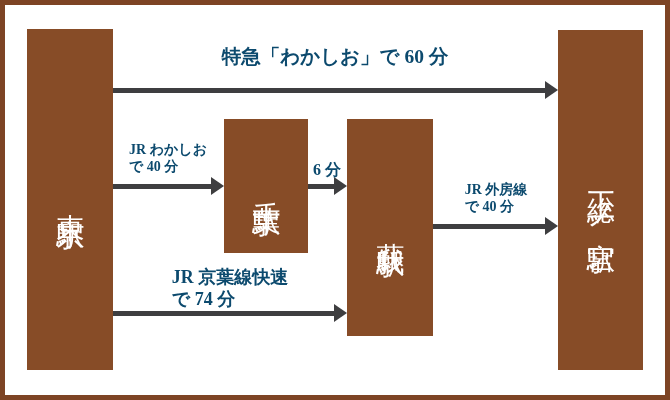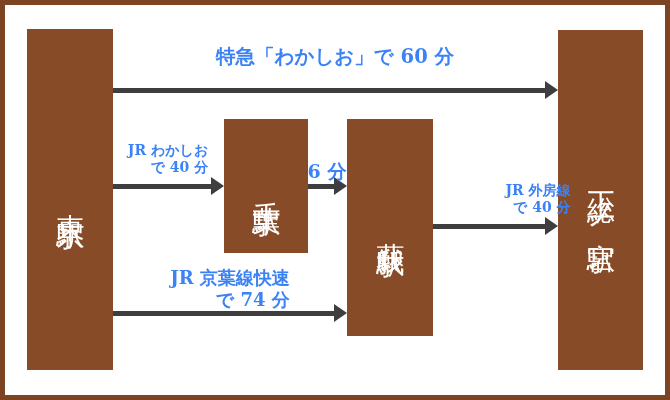--- a/index.html
+++ b/index.html
@@ -60,30 +60,31 @@
   }
   #arrow-wakashio   { left: 113px; top: 81px;  width: 445px; }
   #arrow-sobu       { left: 113px; top: 177px; width: 111px; }
   #arrow-chiba-soga { left: 308px; top: 177px; width: 39px;  }
   #arrow-sotobo     { left: 433px; top: 217px; width: 125px; }
   #arrow-keiyo      { left: 113px; top: 304px; width: 234px; }
 
   .route-label {
     position: absolute;
     transform: translateX(-50%);
-    color: #3b82f6;
-    text-align: right;
+    color: #0c4a6e;
+    text-align: left;
     white-space: nowrap;
     font-weight: 600;
     line-height: 1.2;
+    font-family: Liberation Serif, serif;
   }
   #label-wakashio   { left: 335px; top: 45px;  font-size: 19.5px; }
   #label-sobu       { left: 168px; top: 142px; font-size: 14px; }
-  #label-chiba-soga { left: 327px; top: 160px; font-size: 19px; }
-  #label-sotobo     { left: 496px; top: 182px; font-size: 14px; margin-left: 42px; }
+  #label-chiba-soga { left: 327px; top: 160px; font-size: 16px; }
+  #label-sotobo     { left: 496px; top: 182px; font-size: 14px; }
   #label-keiyo      { left: 230px; top: 267px; font-size: 18px; }
 </style>
 </head>
 <body>
 
 <div id="canvas">
 
   <div class="frame"></div>
 
   <div class="station-box" id="box-tokyo">

